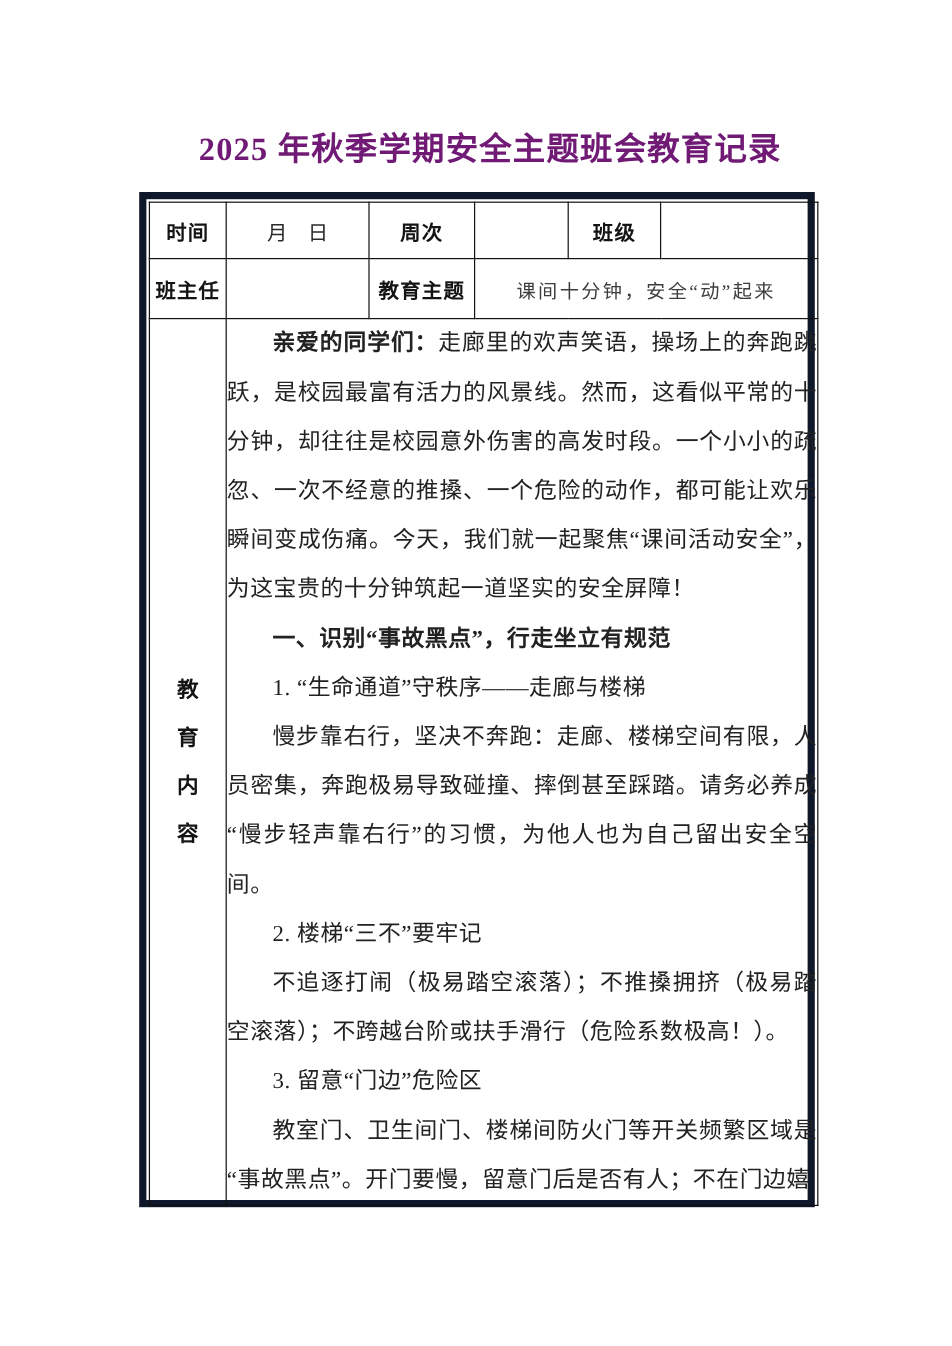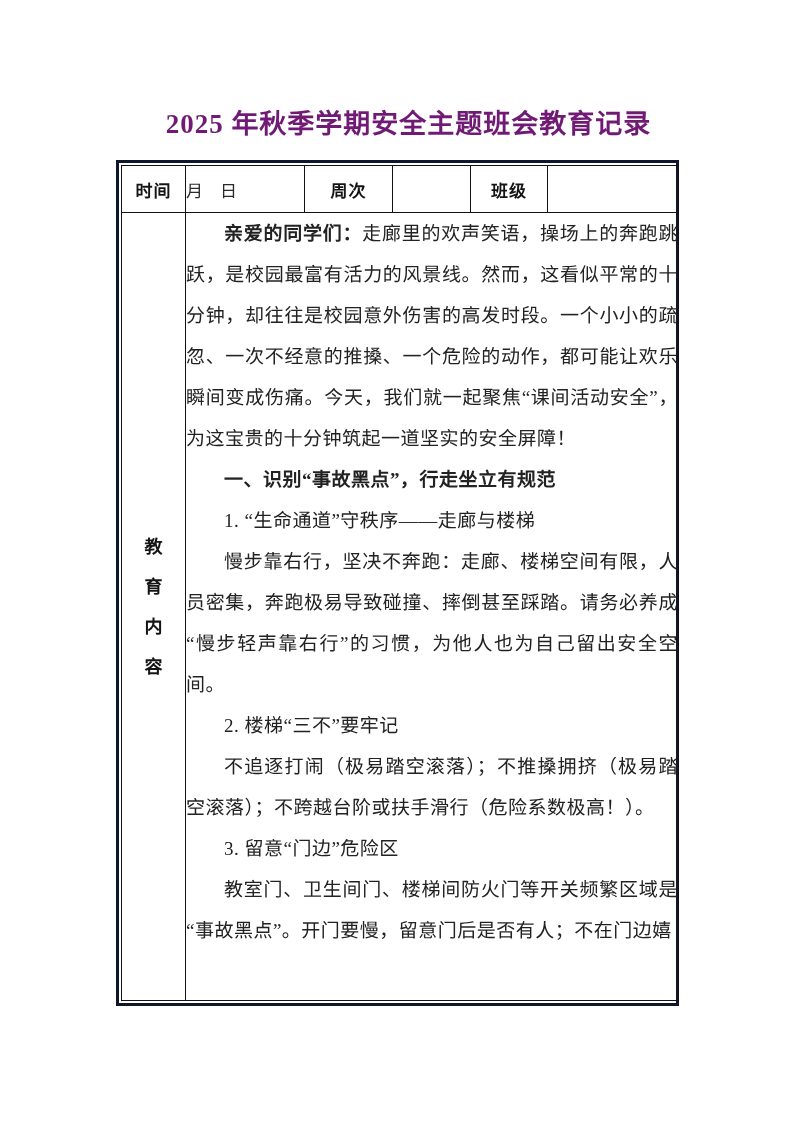--- a/index.html
+++ b/index.html
@@ -27,21 +27,21 @@
     font-weight: bold;
     letter-spacing: 1px;
     color: #701a75;
   }
   .table-wrap {
     position: absolute;
     left: 116px;
     top: 160px;
     width: 563px;
     height: 846px;
-    border: 3px solid #0f172a;
+    border: 6px solid #0f172a;
     padding: 2px;
     box-sizing: border-box;
   }
   table.record {
     border-collapse: collapse;
     table-layout: fixed;
     width: 100%;
     height: 100%;
   }
   table.record td {
@@ -53,21 +53,21 @@
   tr.r2 { height: 50px; }
   td.label {
     font-weight: bold;
     text-align: center;
     vertical-align: middle;
     font-size: 17px;
     letter-spacing: 1px;
     color: #141414;
   }
   td.value {
-    text-align: left;
+    text-align: center;
     vertical-align: middle;
     font-size: 17px;
     color: #2a2a2a;
   }
   td.theme-value {
     font-size: 16px;
     color: #3d3d3d;
     letter-spacing: 2px;
   }
   td.vlabel {
@@ -114,20 +114,26 @@
       </colgroup>
       <tbody>
         <tr class="r1">
           <td class="label">时间</td>
           <td class="value">月　日</td>
           <td class="label">周次</td>
           <td class="value"></td>
           <td class="label">班级</td>
           <td class="value"></td>
         </tr>
+        <tr class="r2">
+          <td class="label">班主任</td>
+          <td class="value"></td>
+          <td class="label">教育主题</td>
+          <td class="value theme-value" colspan="3">课间十分钟，安全“动”起来</td>
+        </tr>
         <tr class="r3">
           <td class="vlabel">教
 育
 内
 容</td>
           <td class="content" colspan="5">
             <p><span class="bold">亲爱的同学们：</span><span>走廊里的欢声笑语，操场上的奔跑跳跃，是校园最富有活力的风景线。然而，这看似平常的十分钟，却往往是校园意外伤害的高发时段。一个小小的疏忽、一次不经意的推搡、一个危险的动作，都可能让欢乐瞬间变成伤痛。今天，我们就一起聚焦“课间活动安全”，为这宝贵的十分钟筑起一道坚实的安全屏障！</span></p>
             <p class="bold">一、识别“事故黑点”，行走坐立有规范</p>
             <p>1. “生命通道”守秩序——走廊与楼梯</p>
             <p>慢步靠右行，坚决不奔跑：走廊、楼梯空间有限，人员密集，奔跑极易导致碰撞、摔倒甚至踩踏。请务必养成“慢步轻声靠右行”的习惯，为他人也为自己留出安全空间。</p>

